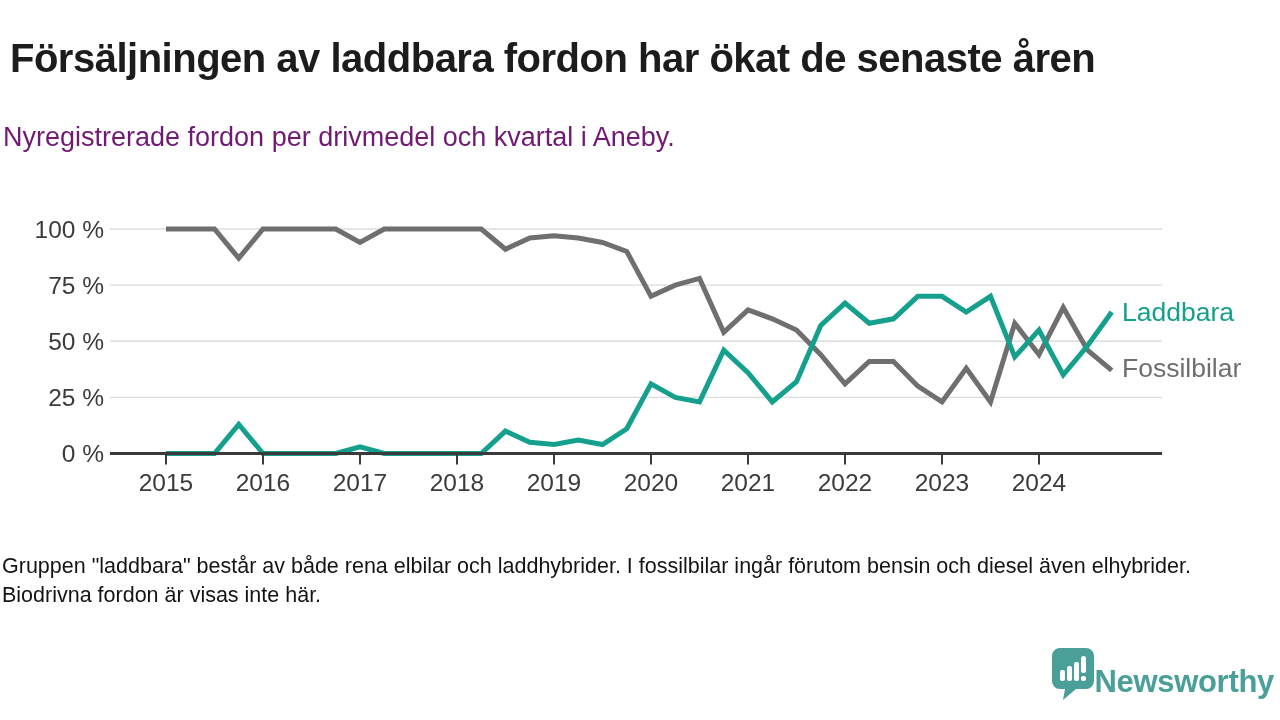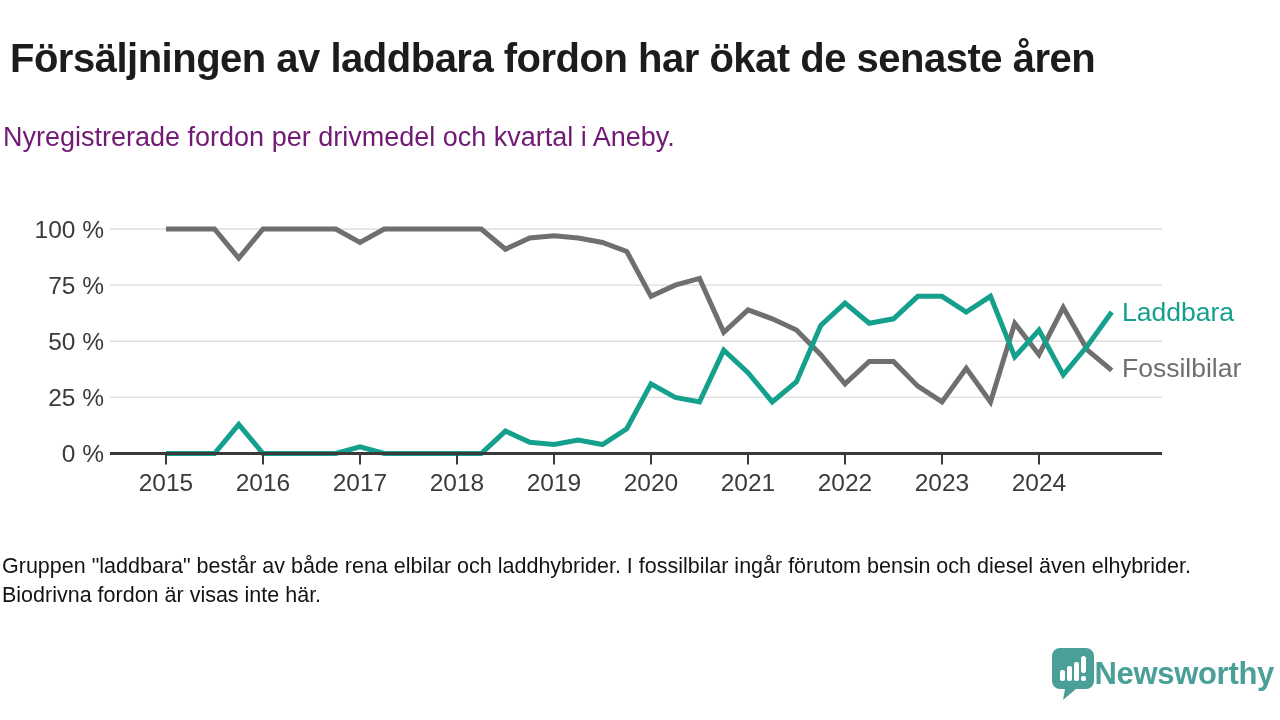--- a/index.html
+++ b/index.html
@@ -22,21 +22,21 @@
   .tickmark{stroke:#3a3a3a;stroke-width:2;}
   .series-line{fill:none;stroke-width:5;stroke-linejoin:miter;}
   .ytick,.xtick{font-size:24.5px;fill:#3b3b3b;font-family:"Liberation Sans",sans-serif;}
   .legend-label{font-size:26.5px;font-family:"Liberation Sans",sans-serif;}
   .footnote{
     position:absolute;left:2px;top:552px;width:1220px;margin:0;
     font-size:21.5px;line-height:1.36;color:#141414;
   }
   .brand{
     position:absolute;right:6px;top:648px;
-    display:flex;align-items:center;padding-left:7px;
+    display:flex;align-items:flex-end;padding-left:7px;
   }
   .brand-text{
     font-size:31px;font-weight:700;letter-spacing:-0.3px;color:#4a9f99;
   }
 </style>
 </head>
 <body>
 
 <div class="page">
 

